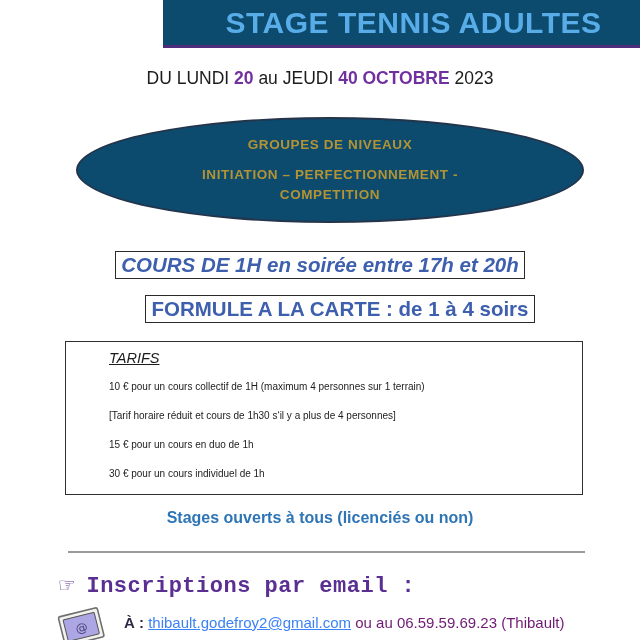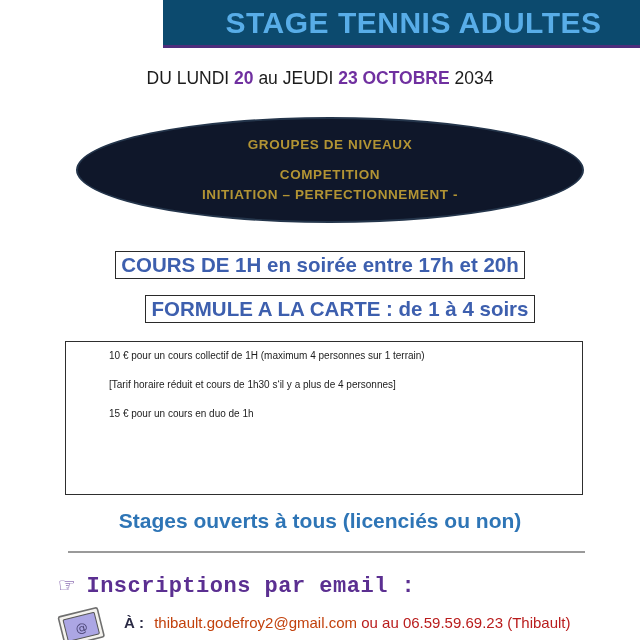--- a/index.html
+++ b/index.html
@@ -23,57 +23,57 @@
   
   .date-line{
     position:absolute;left:0;top:68px;width:640px;text-align:center;
     font-size:17.5px;color:#1c1c1c;white-space:nowrap;
   }
   .date-line .accent{color:#7030a0;font-weight:bold;}
 
   
   .ellipse{
     position:absolute;left:76px;top:117px;width:504px;height:102px;
-    background:#0f172a;border:2.5px solid #24354b;border-radius:50%;
+    background:#0c4a6e;border:2.5px solid #24354b;border-radius:50%;
     display:flex;flex-direction:column;align-items:center;justify-content:center;
     text-align:center;
   }
   .ellipse .eline{
     color:#b29434;font-weight:bold;font-size:13.5px;letter-spacing:.6px;
     line-height:20px;white-space:nowrap;
   }
   .ellipse .eline.first{margin-bottom:10px;}
 
   
   .hbox{
     position:absolute;left:0;width:640px;display:flex;justify-content:center;
   }
   .hbox .inner{
     border:1.5px solid #2a2a2a;padding:1px 5px;white-space:nowrap;
     color:#3d5fae;font-weight:bold;font-size:20.5px;
   }
-  .hbox.box1{top:251px;}
+  .hbox.box1{top:251px;font-style:italic;}
   .hbox.box2{top:295px;margin-left:20px;}
 
   
   .tarifs{
     position:absolute;left:65px;top:341px;width:518px;height:154px;
     border:1.5px solid #2e2e2e;box-sizing:border-box;
     padding:8px 0 0 43px;color:#1c1c1c;
   }
   .tarifs .theading{
     font-style:italic;text-decoration:underline;font-size:14.5px;
     margin-bottom:15px;
   }
   .tarifs .titem{font-size:10px;margin-bottom:18px;white-space:nowrap;}
 
   
   .open-note{
     position:absolute;left:0;top:509px;width:640px;text-align:center;
-    color:#2e75b6;font-weight:bold;font-size:21px;
+    color:#2e75b6;font-weight:bold;font-size:16px;
   }
 
   
   .divider{
     position:absolute;left:68px;top:551px;width:517px;height:2px;
     background:#9a9a9a;
   }
 
   
   .inscriptions{
@@ -84,58 +84,60 @@
   }
   .inscriptions .finger{font-family:"DejaVu Sans",sans-serif;font-size:20px;margin-right:10px;}
 
   
   .contact-row{position:absolute;left:52px;top:604px;width:560px;height:36px;}
   .laptop{position:absolute;left:0;top:2px;width:58px;height:40px;}
   .contact-text{
     position:absolute;left:72px;top:10px;font-size:15px;white-space:nowrap;
   }
   .contact-text .to-label{color:#2b2b45;font-weight:bold;}
-  .contact-text .email{color:#c2410c;cursor:pointer;margin-left:6px;}
-  .contact-text .phone{color:#b91c1c;}
+  .contact-text .email{color:#3b82f6;text-decoration:underline;cursor:pointer;}
+  .contact-text .phone{color:#701a75;}
 </style>
 </head>
 <body>
 
 <div class="page">
 
   <div class="banner">
     <span class="title">STAGE TENNIS ADULTES</span>
   </div>
 
   <div class="date-line">
     <span>DU LUNDI</span>
     <span class="accent">20</span>
     <span>au JEUDI</span>
-    <span class="accent">23 OCTOBRE</span>
-    <span>2034</span>
+    <span class="accent">40 OCTOBRE</span>
+    <span>2023</span>
   </div>
 
   <div class="ellipse">
     <div class="eline first">GROUPES DE NIVEAUX</div>
+    <div class="eline">INITIATION – PERFECTIONNEMENT -</div>
     <div class="eline">COMPETITION</div>
-    <div class="eline">INITIATION – PERFECTIONNEMENT -</div>
   </div>
 
   <div class="hbox box1">
     <span class="inner">COURS DE 1H en soirée entre 17h et 20h</span>
   </div>
 
   <div class="hbox box2">
     <span class="inner">FORMULE A LA CARTE : de 1 à 4 soirs</span>
   </div>
 
   <div class="tarifs">
+    <div class="theading">TARIFS</div>
     <div class="titem">10 € pour un cours collectif de 1H (maximum 4 personnes sur 1 terrain)</div>
     <div class="titem">[Tarif horaire réduit et cours de 1h30 s‘il y a plus de 4 personnes]</div>
     <div class="titem">15 € pour un cours en duo de 1h</div>
+    <div class="titem">30 € pour un cours individuel de 1h</div>
   </div>
 
   <div class="open-note">Stages ouverts à tous (licenciés ou non)</div>
 
   <div class="divider"></div>
 
   <div class="inscriptions">
     <span class="finger">☞</span><span>Inscriptions par email :</span>
   </div>
 

